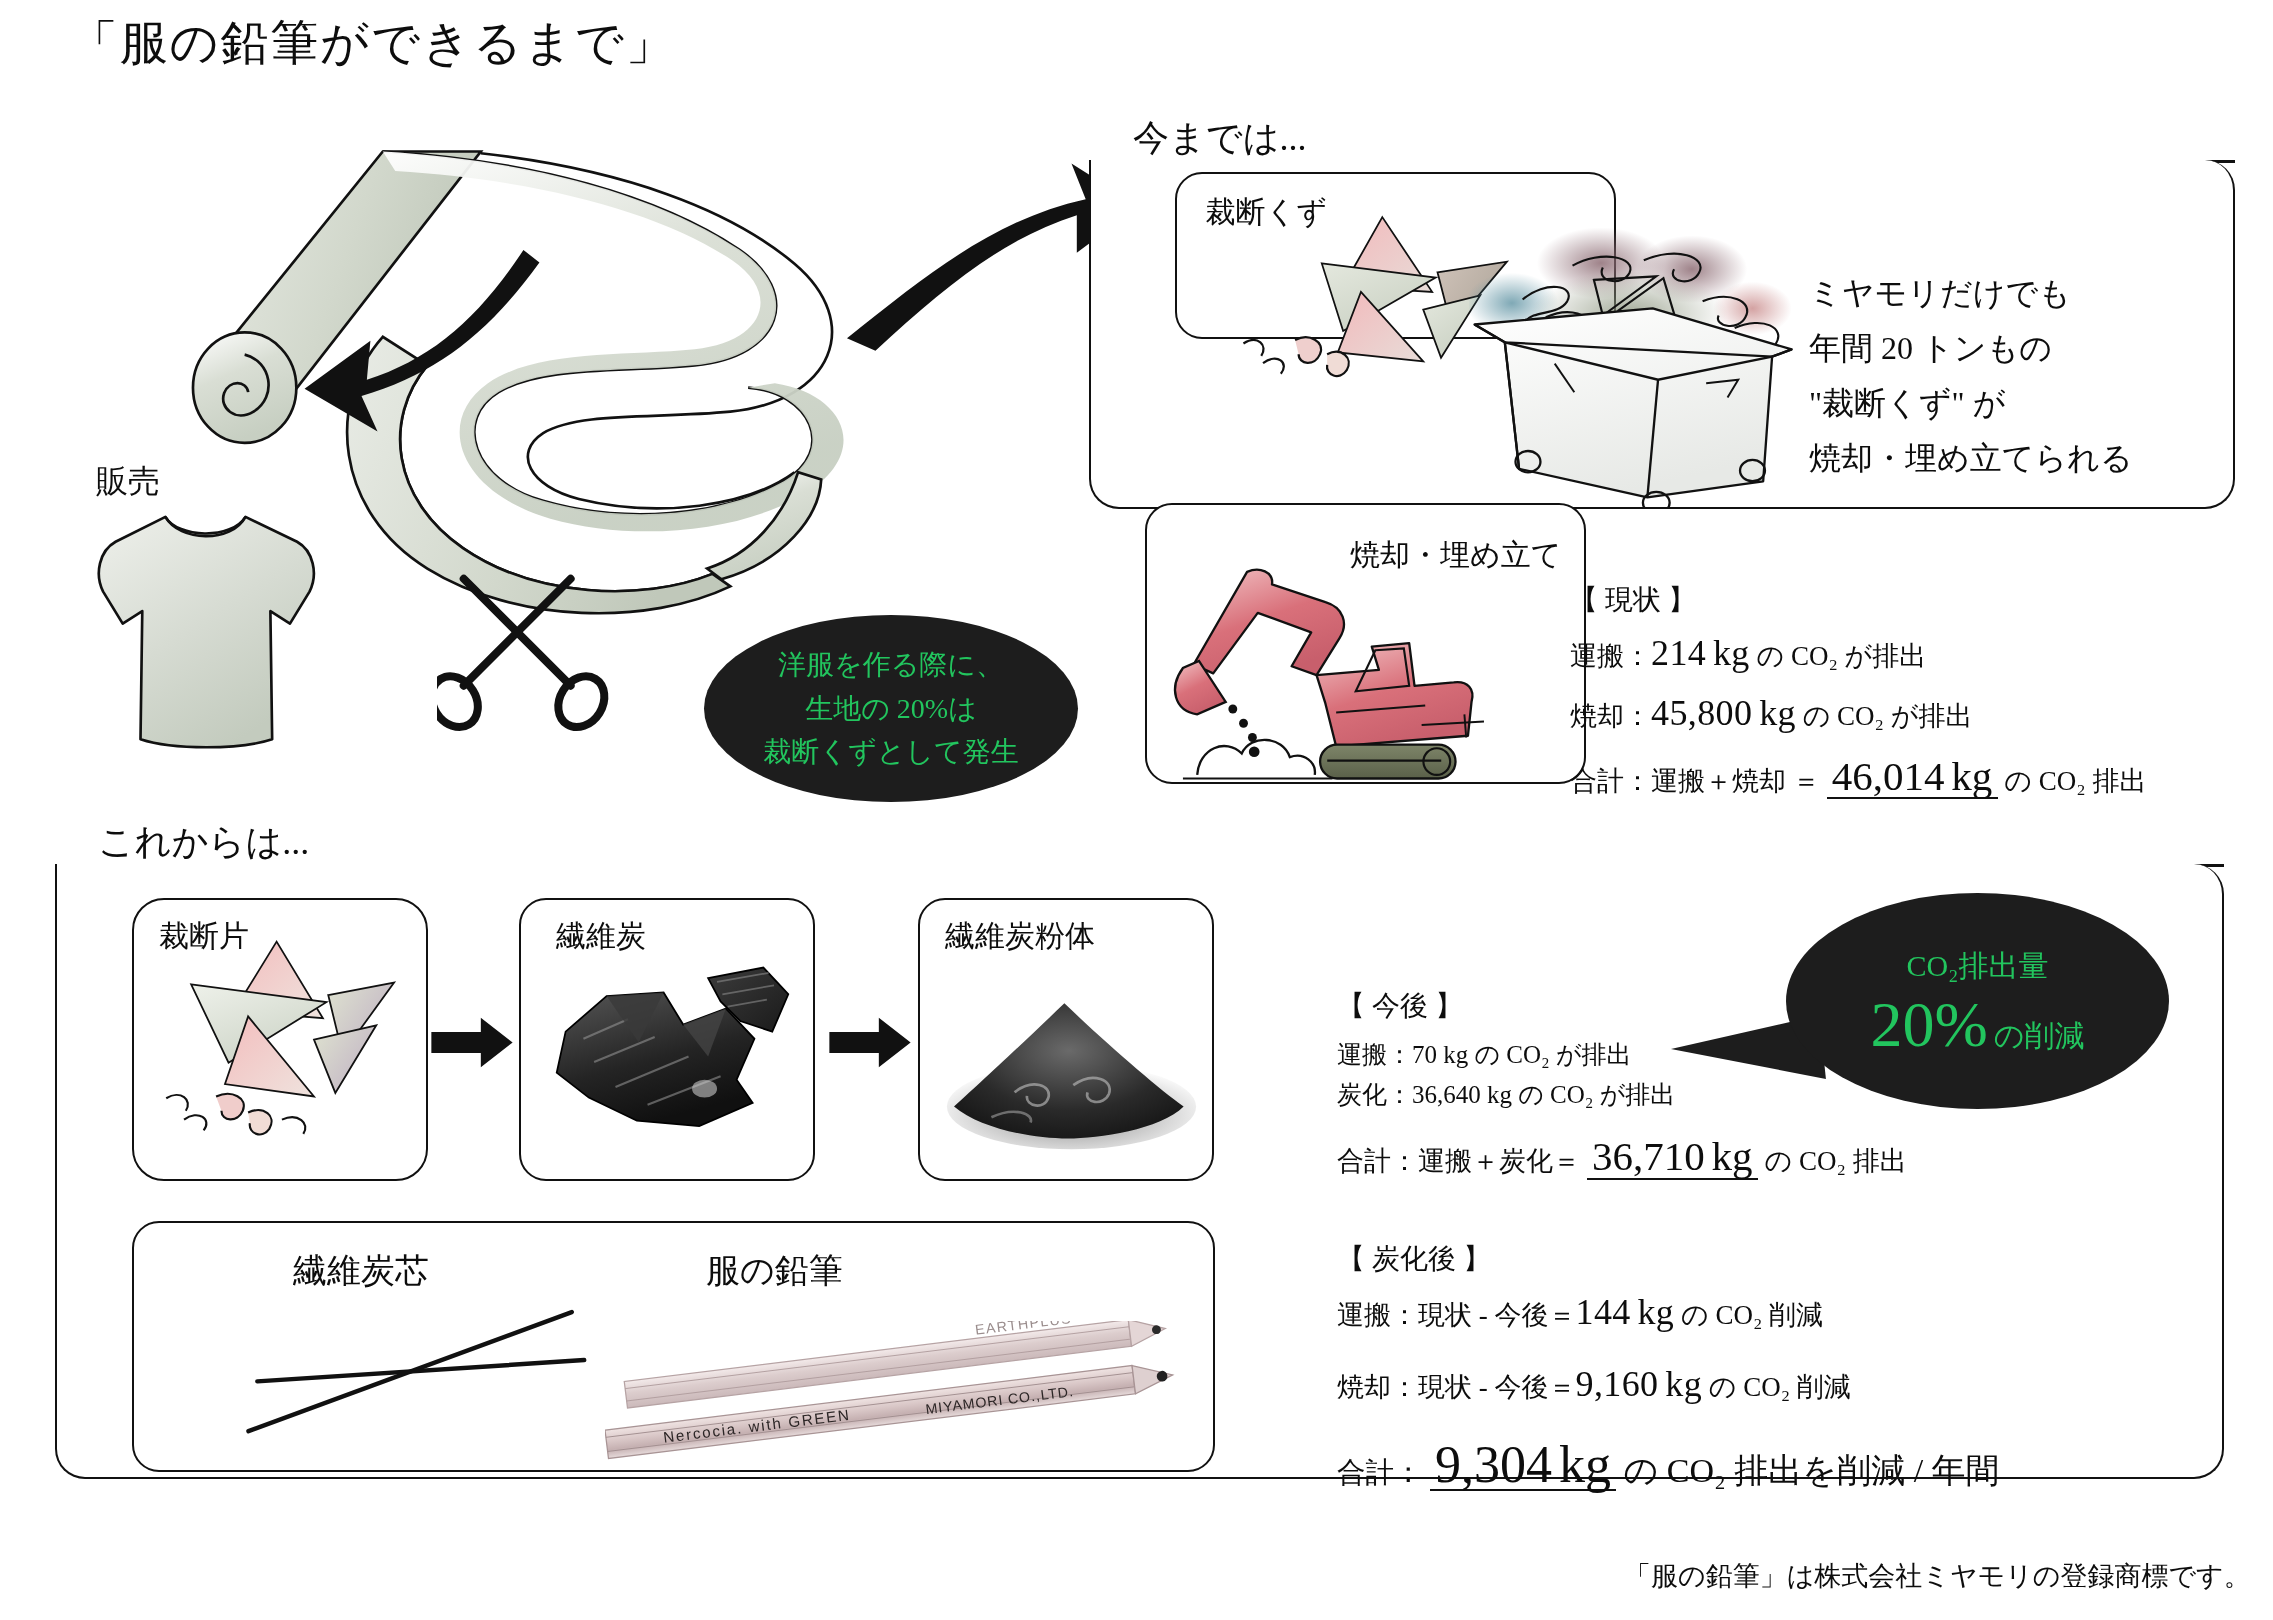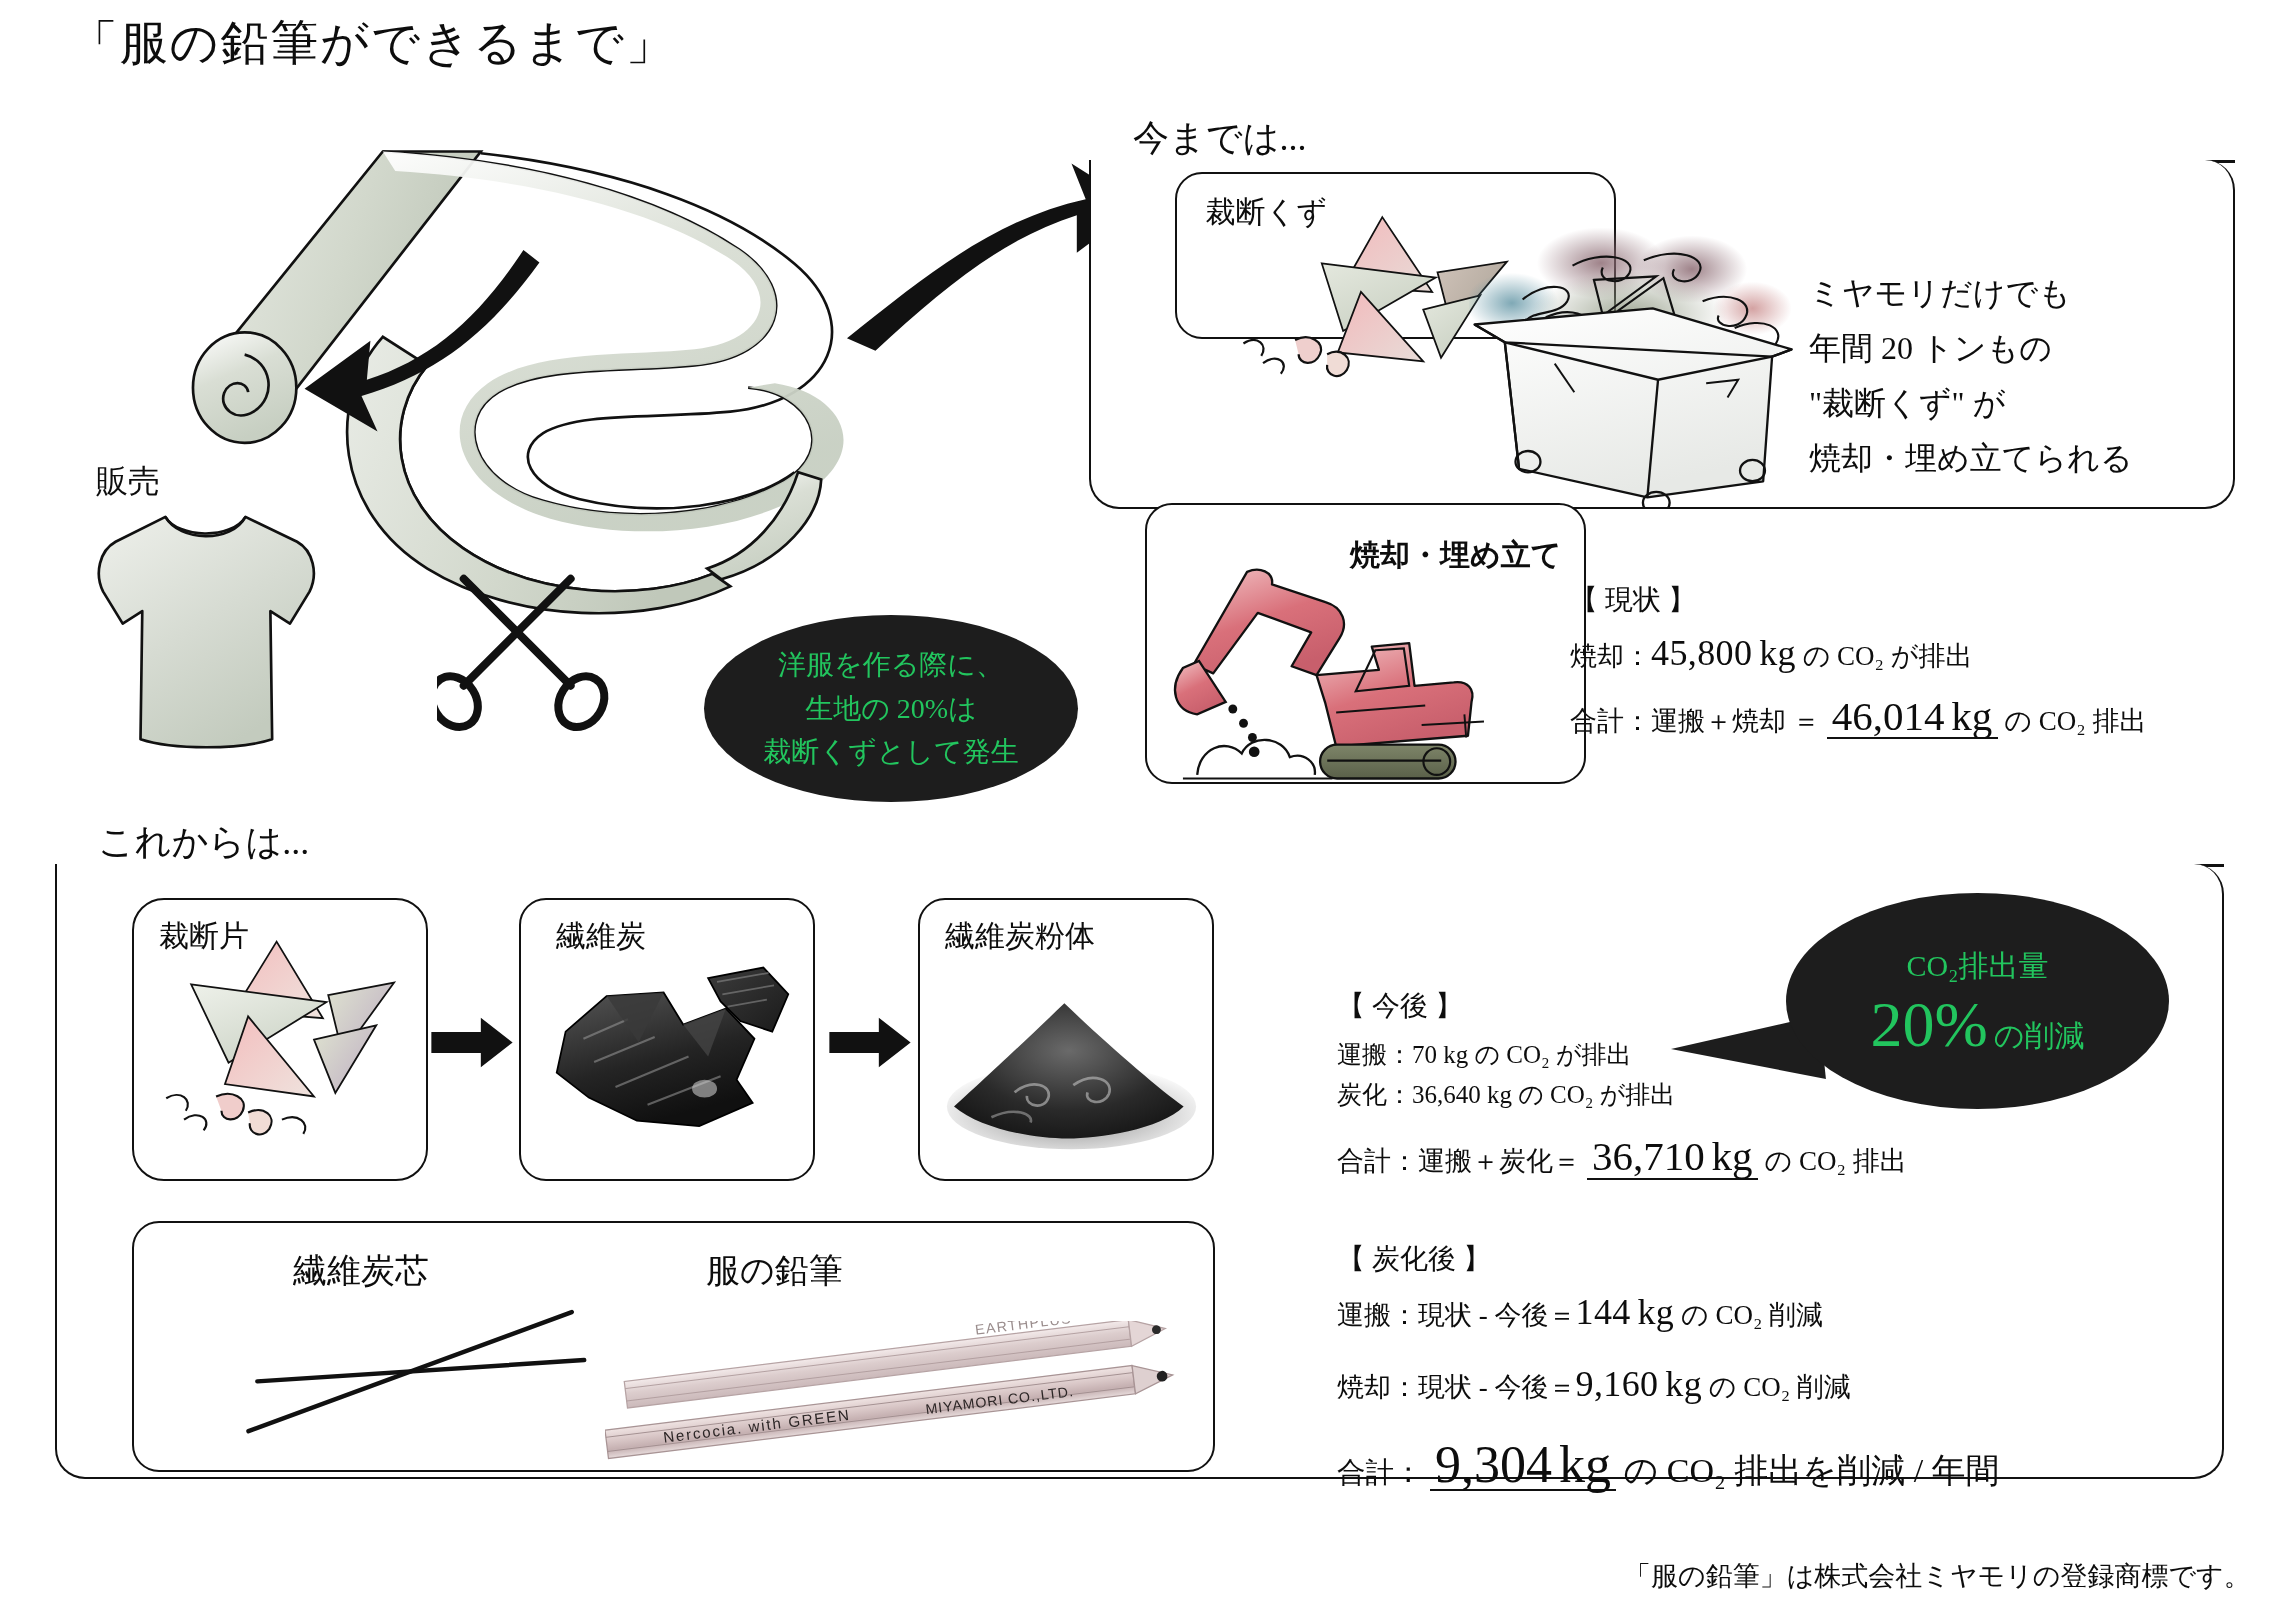--- a/index.html
+++ b/index.html
@@ -44,21 +44,21 @@
 
   #sub-step1{left:132px;top:898px;width:296px;height:283px;border-radius:32px;}
   #sub-step2{left:519px;top:898px;width:296px;height:283px;}
   #sub-step3{left:918px;top:898px;width:296px;height:283px;}
   #sub-pencil{left:132px;top:1221px;width:1083px;height:251px;}
 
   .panel-label{font-size:30px;position:absolute;white-space:nowrap;}
 
   
   #label-hanbai{left:96px;top:460px;font-size:32px;}
-  #label-shoukyaku-umetate{left:1350px;top:535px;font-size:30px;white-space:nowrap;font-weight:bold;}
+  #label-shoukyaku-umetate{left:1350px;top:535px;font-size:30px;white-space:nowrap;}
 
   
   .oval{
     position:absolute;background:#1d1d1d;border-radius:50%;
     color:#22c55e;display:flex;flex-direction:column;align-items:center;
     justify-content:center;text-align:center;line-height:1.55;
   }
   #oval-cutscrap{left:704px;top:615px;width:374px;height:187px;font-size:28px;}
   #bubble-20{left:1786px;top:893px;width:383px;height:216px;font-size:30px;}
   #bubble-tail{
@@ -311,20 +311,25 @@
   <circle cx="106" cy="198" r="5" fill="#111"></circle>
   <circle cx="108" cy="214" r="6" fill="#111"></circle>
 
   <path d="M44 240 C46 210 76 198 94 216 C104 194 140 196 148 220 C164 214 178 226 176 240" fill="none" stroke="#111" stroke-width="2.6"></path>
   <line x1="28" y1="244" x2="196" y2="244" stroke="#111" stroke-width="2.4"></line>
 </svg>
 
 <div class="stat-block" id="stats-genjou">
   <div class="stat-head">【 現状 】</div>
   <div class="stat-line">
+    <span>運搬：</span><span class="num">214</span>
+    <span class="num">kg</span>
+    <span>の CO₂ が排出</span>
+  </div>
+  <div class="stat-line">
     <span>焼却：</span><span class="num">45,800</span>
     <span class="num">kg</span>
     <span>の CO₂ が排出</span>
   </div>
   <div class="stat-line">
     <span>合計：運搬＋焼却 ＝</span>
     <span class="underline"><span class="num-lg">46,014</span>
     <span class="num-lg">kg</span></span>
     <span>の CO₂ 排出</span>
   </div>

